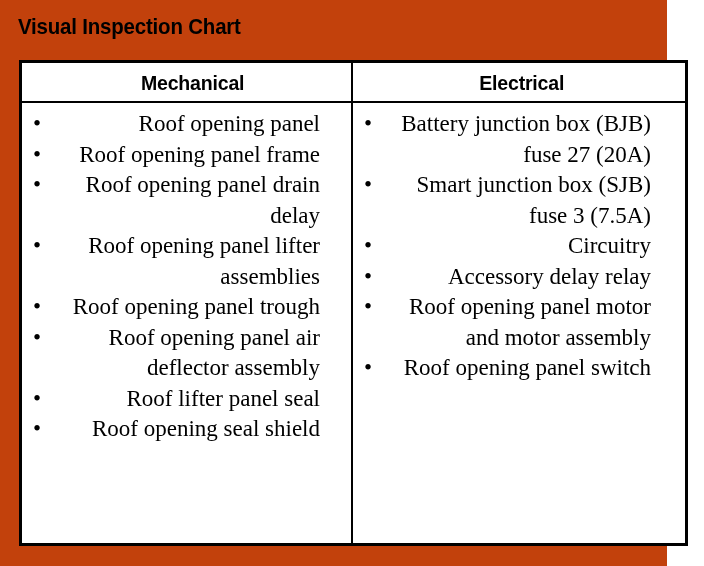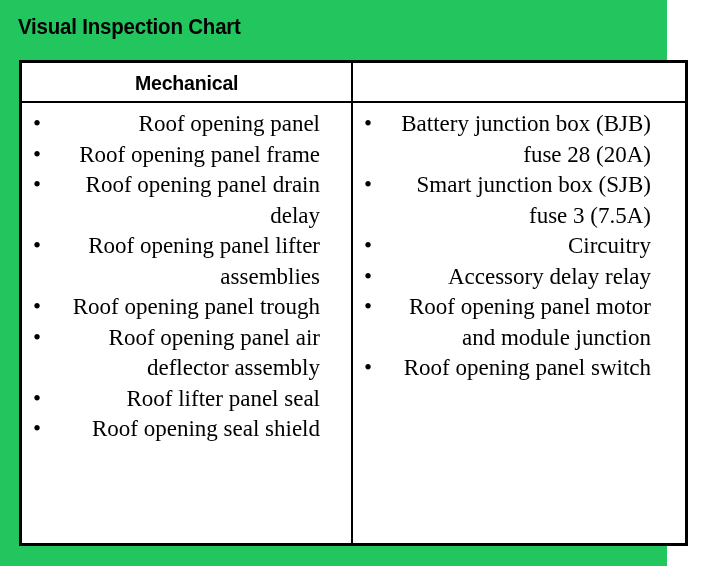--- a/index.html
+++ b/index.html
@@ -15,21 +15,21 @@
     font-family: "Liberation Serif", "DejaVu Serif", serif;
     color: #000000;
   }
 
   #chart-page {
     position: absolute;
     left: 0;
     top: 0;
     width: 667px;
     height: 566px;
-    background: #22c55e;
+    background: #c2410c;
   }
 
   
   #page-title {
     position: absolute;
     left: 18px;
     top: 14px;
     font-family: "Liberation Sans", "DejaVu Sans", sans-serif;
     font-weight: bold;
     font-size: 22px;
@@ -68,20 +68,21 @@
     top: 0;
     height: 40px;
     display: flex;
     align-items: center;
     justify-content: center;
     font-family: "Liberation Sans", "DejaVu Sans", sans-serif;
     font-weight: bold;
     font-size: 21px;
     letter-spacing: -0.2px;
     color: #000000;
+    padding-left: 6px;
   }
   .header-cell > span {
     display: inline-block;
     transform: scaleX(0.93);
     white-space: nowrap;
   }
   #header-mechanical { left: 0; width: 329px; }
   #header-electrical { left: 331px; right: 0; }
 
   
@@ -149,20 +150,23 @@
 <div id="chart-page">
 
   <div id="page-title">Visual Inspection Chart</div>
 
   <div id="inspection-table">
 
     <div id="table-header-row">
       <div class="header-cell" id="header-mechanical">
         <span>Mechanical</span>
       </div>
+      <div class="header-cell" id="header-electrical">
+        <span>Electrical</span>
+      </div>
     </div>
 
     <div id="column-divider"></div>
 
     <div id="table-body-row">
       <div class="body-cell" id="cell-mechanical">
         <ul class="item-list" id="list-mechanical">
             <li class="list-item">
               <span class="bullet-mark">•</span>
               <span class="item-text">Roof opening panel</span>
@@ -194,37 +198,37 @@
             <li class="list-item">
               <span class="bullet-mark">•</span>
               <span class="item-text">Roof opening seal shield</span>
             </li>
           </ul>
       </div>
       <div class="body-cell" id="cell-electrical">
         <ul class="item-list" id="list-electrical">
             <li class="list-item">
               <span class="bullet-mark">•</span>
-              <span class="item-text">Battery junction box (BJB) fuse 28 (20A)</span>
+              <span class="item-text">Battery junction box (BJB) fuse 27 (20A)</span>
             </li>
             <li class="list-item">
               <span class="bullet-mark">•</span>
               <span class="item-text">Smart junction box (SJB) fuse 3 (7.5A)</span>
             </li>
             <li class="list-item">
               <span class="bullet-mark">•</span>
               <span class="item-text">Circuitry</span>
             </li>
             <li class="list-item">
               <span class="bullet-mark">•</span>
               <span class="item-text">Accessory delay relay</span>
             </li>
             <li class="list-item">
               <span class="bullet-mark">•</span>
-              <span class="item-text">Roof opening panel motor and module junction</span>
+              <span class="item-text">Roof opening panel motor and motor assembly</span>
             </li>
             <li class="list-item">
               <span class="bullet-mark">•</span>
               <span class="item-text">Roof opening panel switch</span>
             </li>
           </ul>
       </div>
     </div>
 
   </div>

